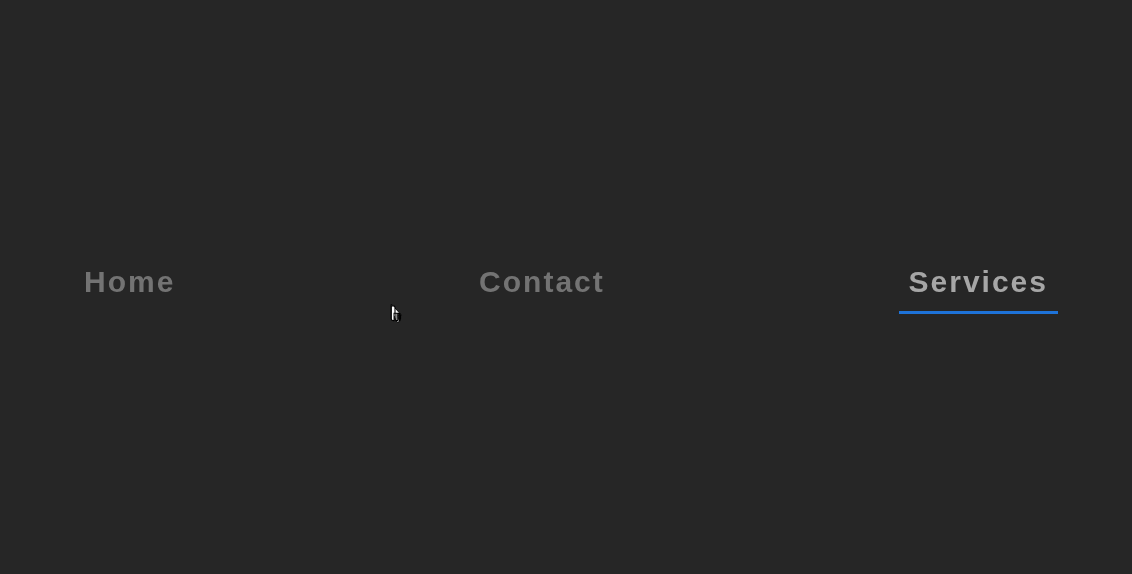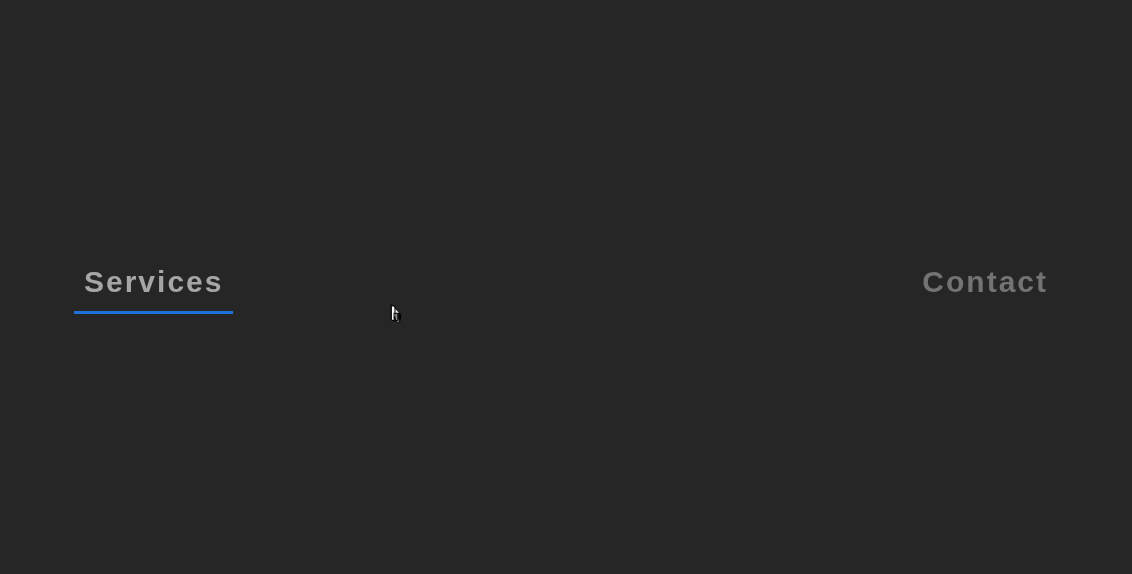--- a/index.html
+++ b/index.html
@@ -51,26 +51,29 @@
       width: 20px;
       height: 24px;
       pointer-events: none;
       z-index: 10;
     }
   </style>
 </head>
 <body>
 
 <nav class="nav">
+  <a class="nav-item">
+    <span>Home</span>
+  </a>
+  <a class="nav-item">
+    <span>Contact</span>
+  </a>
   <a class="nav-item active">
     <span>Services</span>
     <span class="underline"></span>
-  </a>
-  <a class="nav-item">
-    <span>Contact</span>
   </a>
 </nav>
 
 <svg class="cursor-icon" viewBox="0 0 20 26">
   <path d="M 6 0 L 6 16 L 9 13 L 12 20 L 15 19 L 12 12 L 17 12 Z" fill="#ffffff" stroke="#000000" stroke-width="1"></path>
   <path d="M 4 18 C 4 18 3 20 4 22 C 5 24 8 25 10 25 C 12 25 15 24 16 22 C 17 20 16 18 16 18 L 14 18 C 14 18 15 21 13 22 C 11 23 9 23 7 22 C 5 21 6 18 6 18 Z" fill="#ffffff" stroke="#000000" stroke-width="0.8" opacity="0"></path>
   <g transform="translate(-1,-2)">
     <path d="M7 4 L7 18 C7 18 7 20 9 20 L10 20 L10 12 L12 12 L12 20 L14 20 L14 13 L16 13 L16 20 C16 20 17 20 17 18 L17 14 C17 14 17 12 15 12 L11 12 L11 6 C11 6 11 4 9 4 C7 4 7 4 7 4 Z" fill="#ffffff" stroke="#000000" stroke-width="1.2"></path>
   </g>
 </svg>

